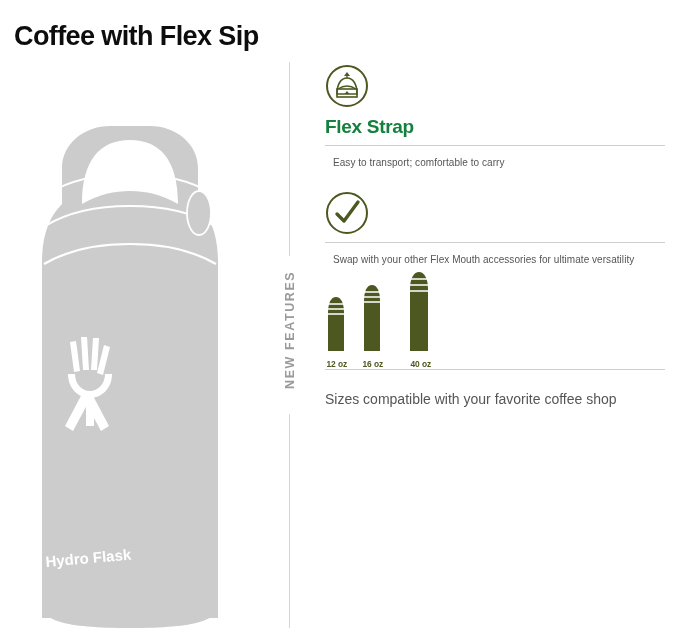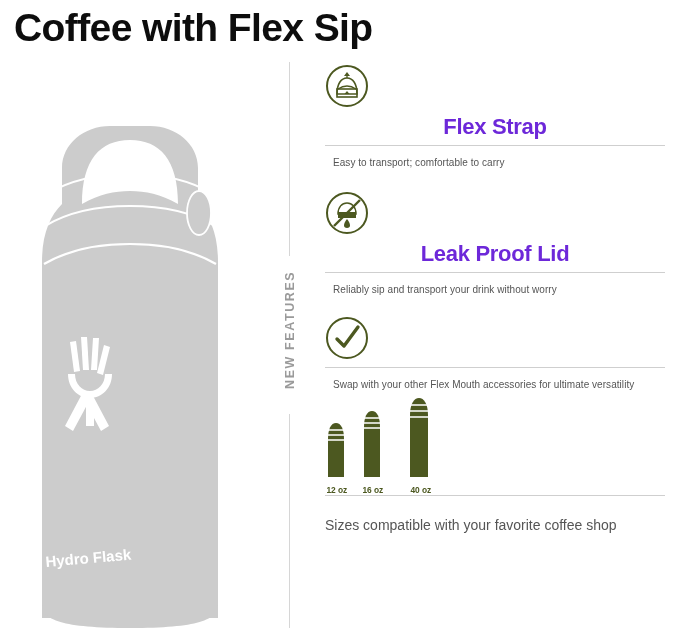--- a/index.html
+++ b/index.html
@@ -10,22 +10,22 @@
     background: #ffffff;
     font-family: "Liberation Sans", sans-serif;
     overflow: hidden;
     position: relative;
   }
 
   
   .page-title {
     position: absolute;
     left: 14px;
-    top: 8px;
-    font-size: 39px;
+    top: 16px;
+    font-size: 27px;
     font-weight: 700;
     letter-spacing: -0.6px;
     color: #0d0d0d;
     line-height: 40px;
     white-space: nowrap;
   }
 
   
   .bottle-panel {
     position: absolute;
@@ -83,26 +83,25 @@
   }
 
   .feature-block { position: relative; }
   .feature-block.b1 { margin-bottom: 18px; }
   .feature-block.b2 { margin-bottom: 17px; }
   .feature-block.b3 { margin-bottom: 16px; }
 
   .icon-circle { display: block; margin-bottom: 7px; }
 
   .feature-title {
-    font-size: 22px;
-    font-weight: 700;
-    color: #6d28d9;
+    font-size: 19px;
+    font-weight: 700;
+    color: #15803d;
     letter-spacing: -0.3px;
     line-height: 24px;
-    text-align: center;
   }
   .feature-rule {
     height: 1px;
     background: #cfcfcf;
     margin-top: 6px;
     margin-bottom: 7px;
     width: 100%;
   }
   .feature-desc {
     font-size: 10px;
@@ -198,32 +197,20 @@
       <rect x="12" y="25" width="20" height="8" fill="none" stroke="#4c5820" stroke-width="1.6"></rect>
       <path d="M22 8 L25 12 L19 12 Z" fill="#4c5820"></path>
       <path d="M22 27 L24.5 30 L19.5 30 Z" fill="#4c5820"></path>
       <path d="M22 12 L22 14" stroke="#4c5820" stroke-width="1.3"></path>
     </svg>
     <div class="feature-title">Flex Strap</div>
     <div class="feature-rule"></div>
     <div class="feature-desc">Easy to transport; comfortable to carry</div>
   </div>
 
-  <div class="feature-block b2">
-    <svg class="icon-circle" width="44" height="44" viewBox="0 0 44 44">
-      <circle cx="22" cy="22" r="20" fill="none" stroke="#4c5820" stroke-width="2"></circle>
-      <path d="M13 23 C13 16 17 12 22 12 C27 12 31 16 31 23 Z" fill="none" stroke="#4c5820" stroke-width="1.5"></path>
-      <rect x="13" y="21" width="18" height="6" fill="#4c5820"></rect>
-      <path d="M22 28 C18 33 18 37 22 37 C26 37 26 33 22 28 Z" fill="#4c5820"></path>
-      <line x1="9" y1="35" x2="35" y2="9" stroke="#4c5820" stroke-width="2.4"></line>
-    </svg>
-    <div class="feature-title">Leak Proof Lid</div>
-    <div class="feature-rule"></div>
-    <div class="feature-desc">Reliably sip and transport your drink without worry</div>
-  </div>
 
   <div class="feature-block b3">
     <svg class="icon-circle" width="44" height="44" viewBox="0 0 44 44">
       <circle cx="22" cy="22" r="20" fill="none" stroke="#4c5820" stroke-width="2"></circle>
       <path d="M12 23 L19 30 L33 11" fill="none" stroke="#4c5820" stroke-width="3.4" stroke-linecap="round" stroke-linejoin="round"></path>
     </svg>
     <div class="feature-rule"></div>
     <div class="feature-desc">Swap with your other Flex Mouth accessories for ultimate versatility</div>
   </div>
 

